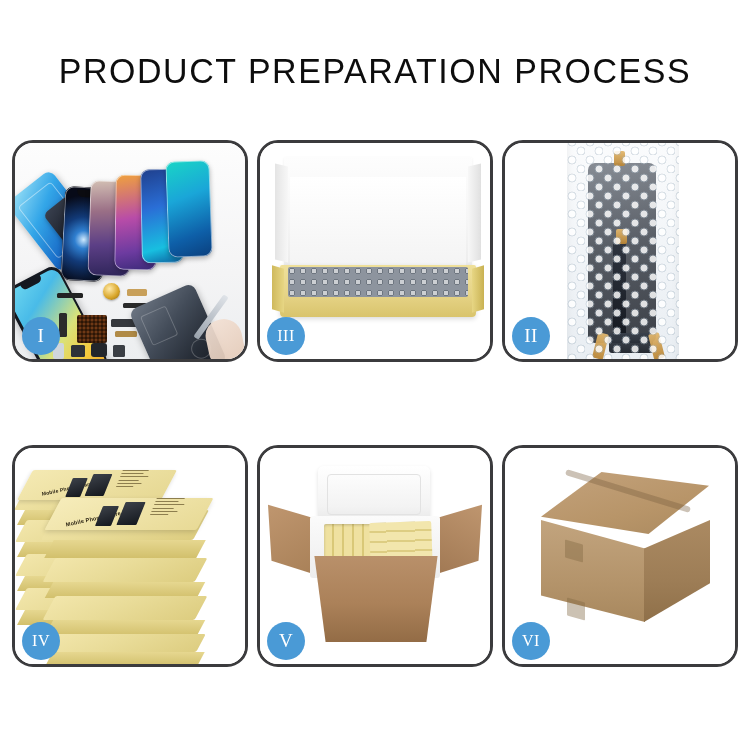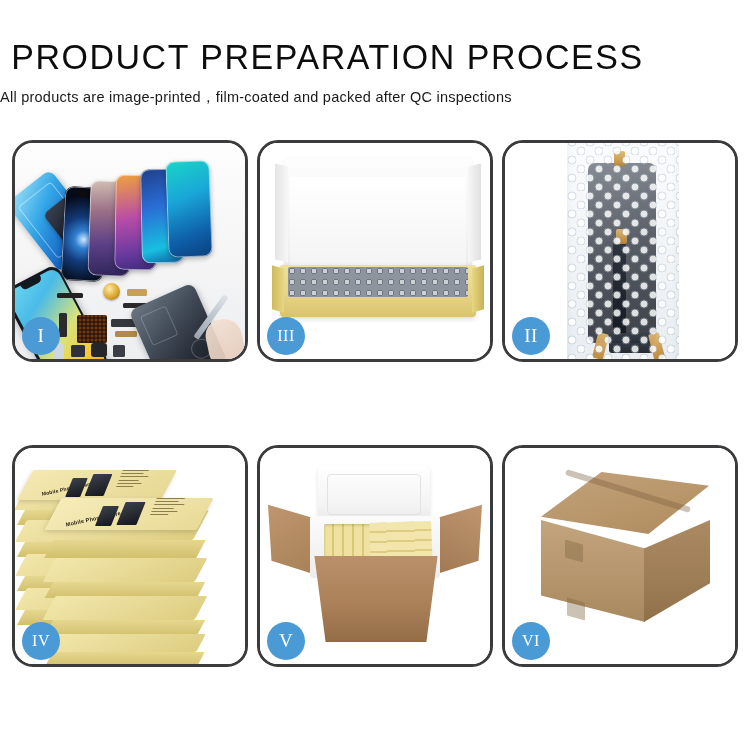--- a/index.html
+++ b/index.html
@@ -4,21 +4,21 @@
 <style>
   html,body{margin:0;padding:0;}
   body{
     width:750px;height:750px;background:#ffffff;
     font-family:"Liberation Sans","DejaVu Sans",sans-serif;
     overflow:hidden;position:relative;
   }
   .page{width:750px;height:750px;position:relative;box-sizing:border-box;}
 
   
-  .header{text-align:left;padding-top:38px;}
+  .header{text-align:center;padding-top:52px;}
   .title{
     font-size:35px;line-height:38px;font-weight:400;color:#0d0d0d;
     letter-spacing:1.6px;white-space:nowrap;
     transform:scaleX(0.97);transform-origin:center;
   }
   .subtitle{
     font-size:14.5px;line-height:20px;color:#1a1a1a;margin-top:11px;
     letter-spacing:.25px;white-space:nowrap;
   }
 
@@ -226,21 +226,20 @@
   .tt1{left:60px;top:94px;width:18px;height:18px;transform:skewY(16deg);}
   .tt2{left:62px;top:152px;width:18px;height:18px;transform:skewY(16deg);}
 </style>
 </head>
 <body>
 
 <div class="page">
 
   <div class="header">
     <div class="title">PRODUCT PREPARATION PROCESS</div>
-    <div class="subtitle">All products are image-printed，film-coated and packed after QC inspections</div>
   </div>
 
   <div class="grid">
 
     <div class="panel">
       <div class="scene p1">
         <div class="blue-scr"></div>
         <div class="blk-scr"></div>
         <div class="ph f1">
             <i></i>

